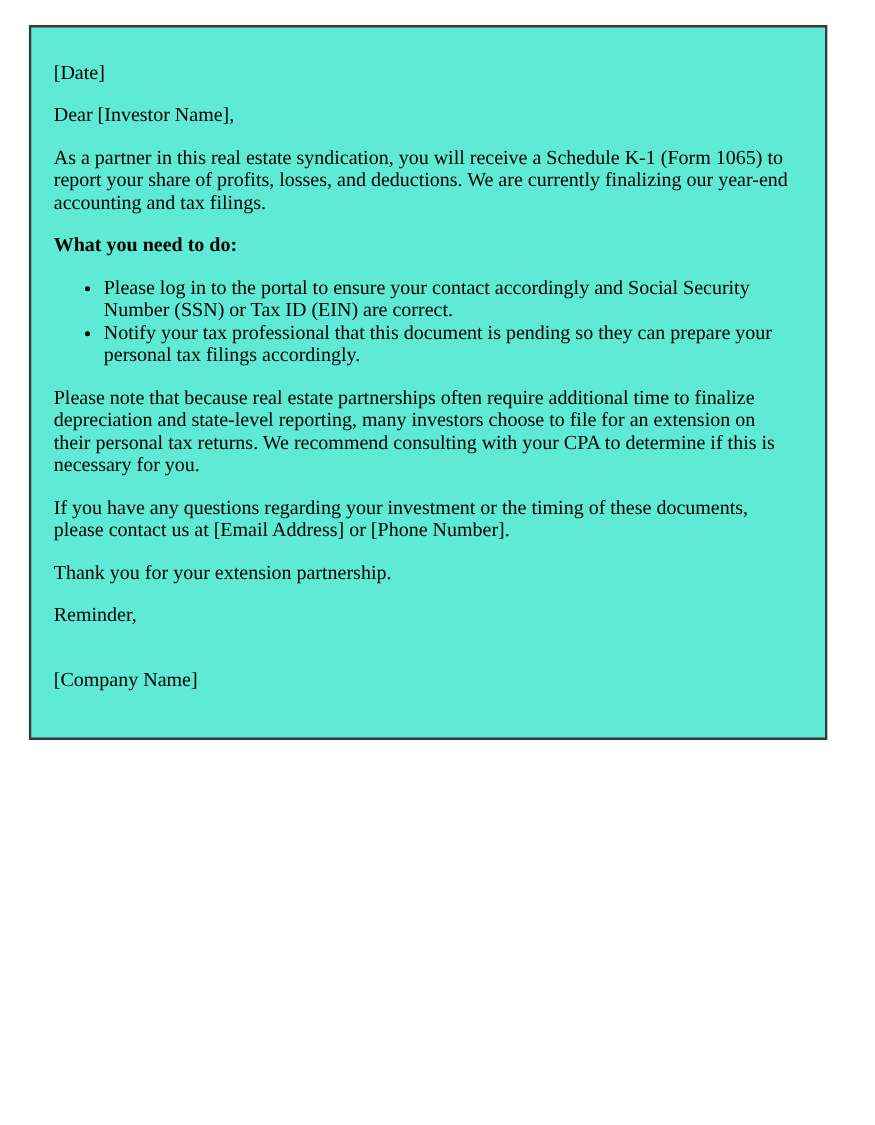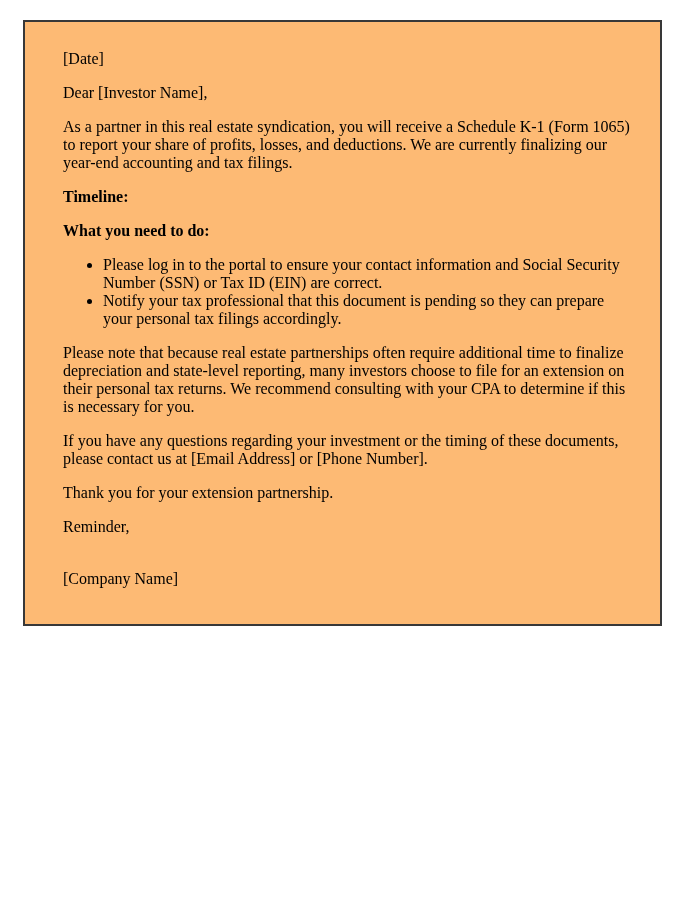--- a/index.html
+++ b/index.html
@@ -20,24 +20,24 @@
     left: 23px;
     top: 20px;
     width: 639px;
     height: 780px;
     overflow: hidden;
   }
   .letter {
     box-sizing: border-box;
     width: 639px;
     border: 2px solid #383838;
-    padding: 12px 25px 20px 38px;
+    padding: 12px 25px 20px 18px;
     font-size: 16px;
     line-height: 18px;
-    background: #fdba74;
+    background: #5eead4;
   }
   .letter p {
     margin: 16px 0;
   }
   .letter ul {
     margin: 16px 0;
     padding: 0 0 0 40px;
   }
   .letter li {
     margin: 0;
@@ -55,27 +55,26 @@
 
     <p>[Date]</p>
 
 
 
     <p>Dear [Investor Name],</p>
 
 
     <p>As a partner in this real estate syndication, you will receive a Schedule K-1 (Form 1065) to report your share of profits, losses, and deductions. We are currently finalizing our year-end accounting and tax filings.</p>
 
-    <p class="bold">Timeline:</p>
 
 
     <p class="bold">What you need to do:</p>
 
     <ul>
-      <li>Please log in to the portal to ensure your contact information and Social Security Number (SSN) or Tax ID (EIN) are correct.</li>
+      <li>Please log in to the portal to ensure your contact accordingly and Social Security Number (SSN) or Tax ID (EIN) are correct.</li>
       <li>Notify your tax professional that this document is pending so they can prepare your personal tax filings accordingly.</li>
     </ul>
 
     <p>Please note that because real estate partnerships often require additional time to finalize depreciation and state-level reporting, many investors choose to file for an extension on their personal tax returns. We recommend consulting with your CPA to determine if this is necessary for you.</p>
 
     <p>If you have any questions regarding your investment or the timing of these documents, please contact us at [Email Address] or [Phone Number].</p>
 
     <p>Thank you for your extension partnership.</p>
 
     <p>Reminder,</p>

